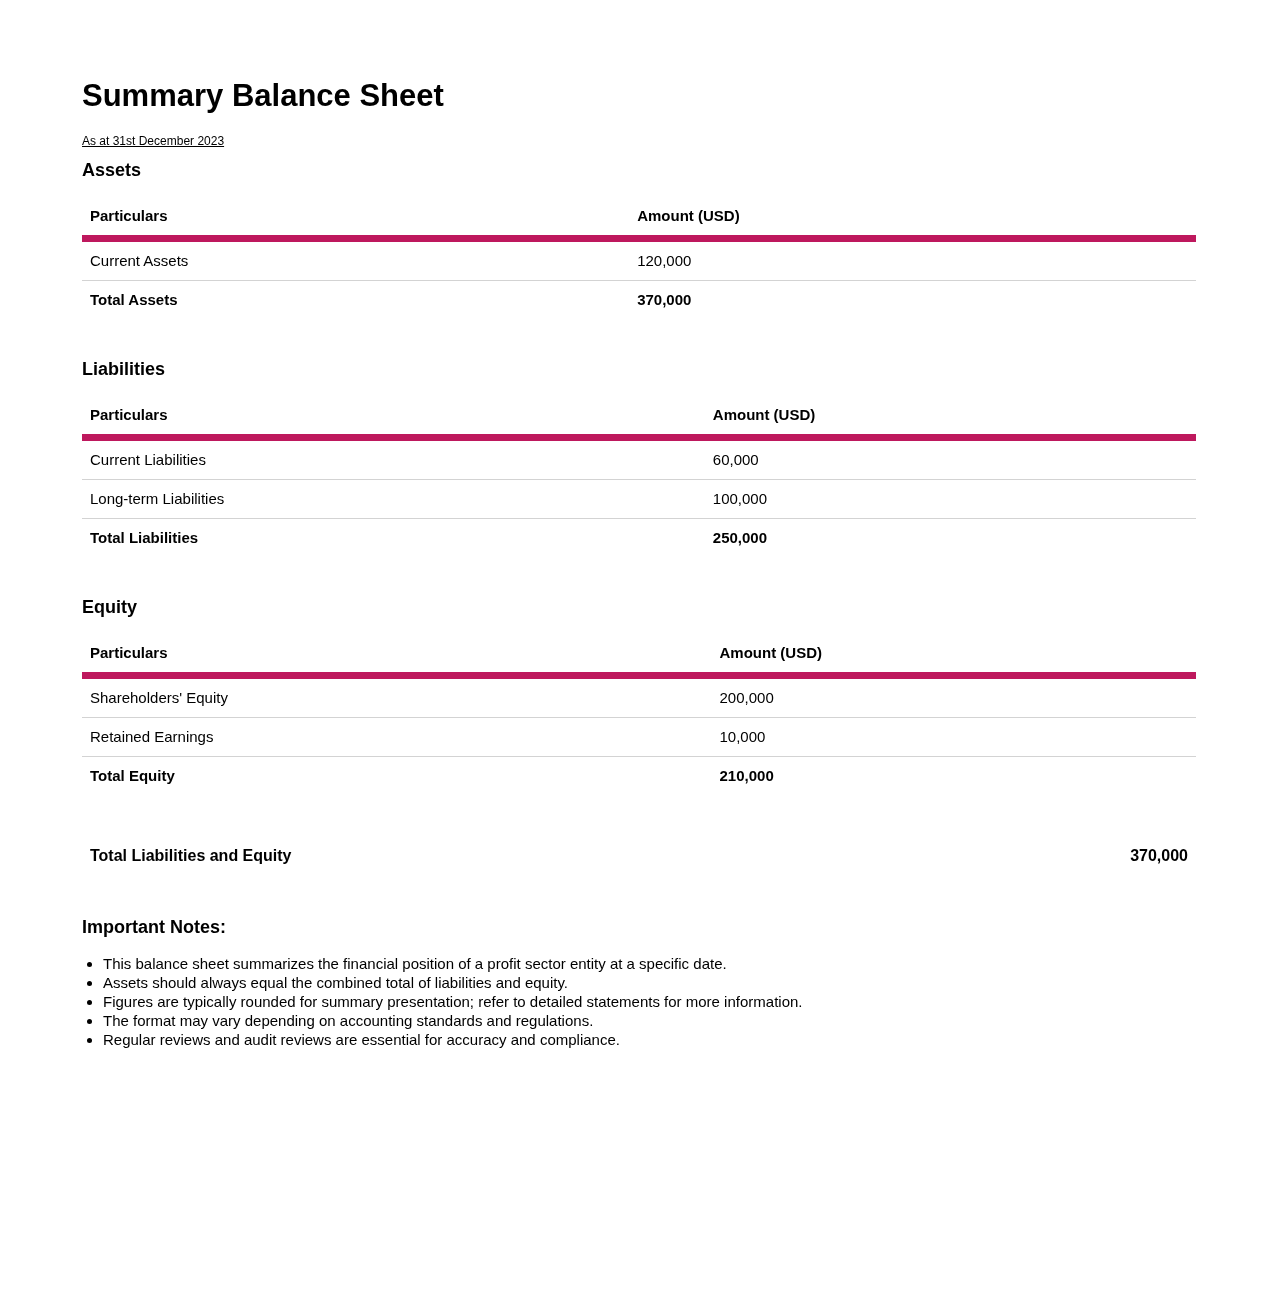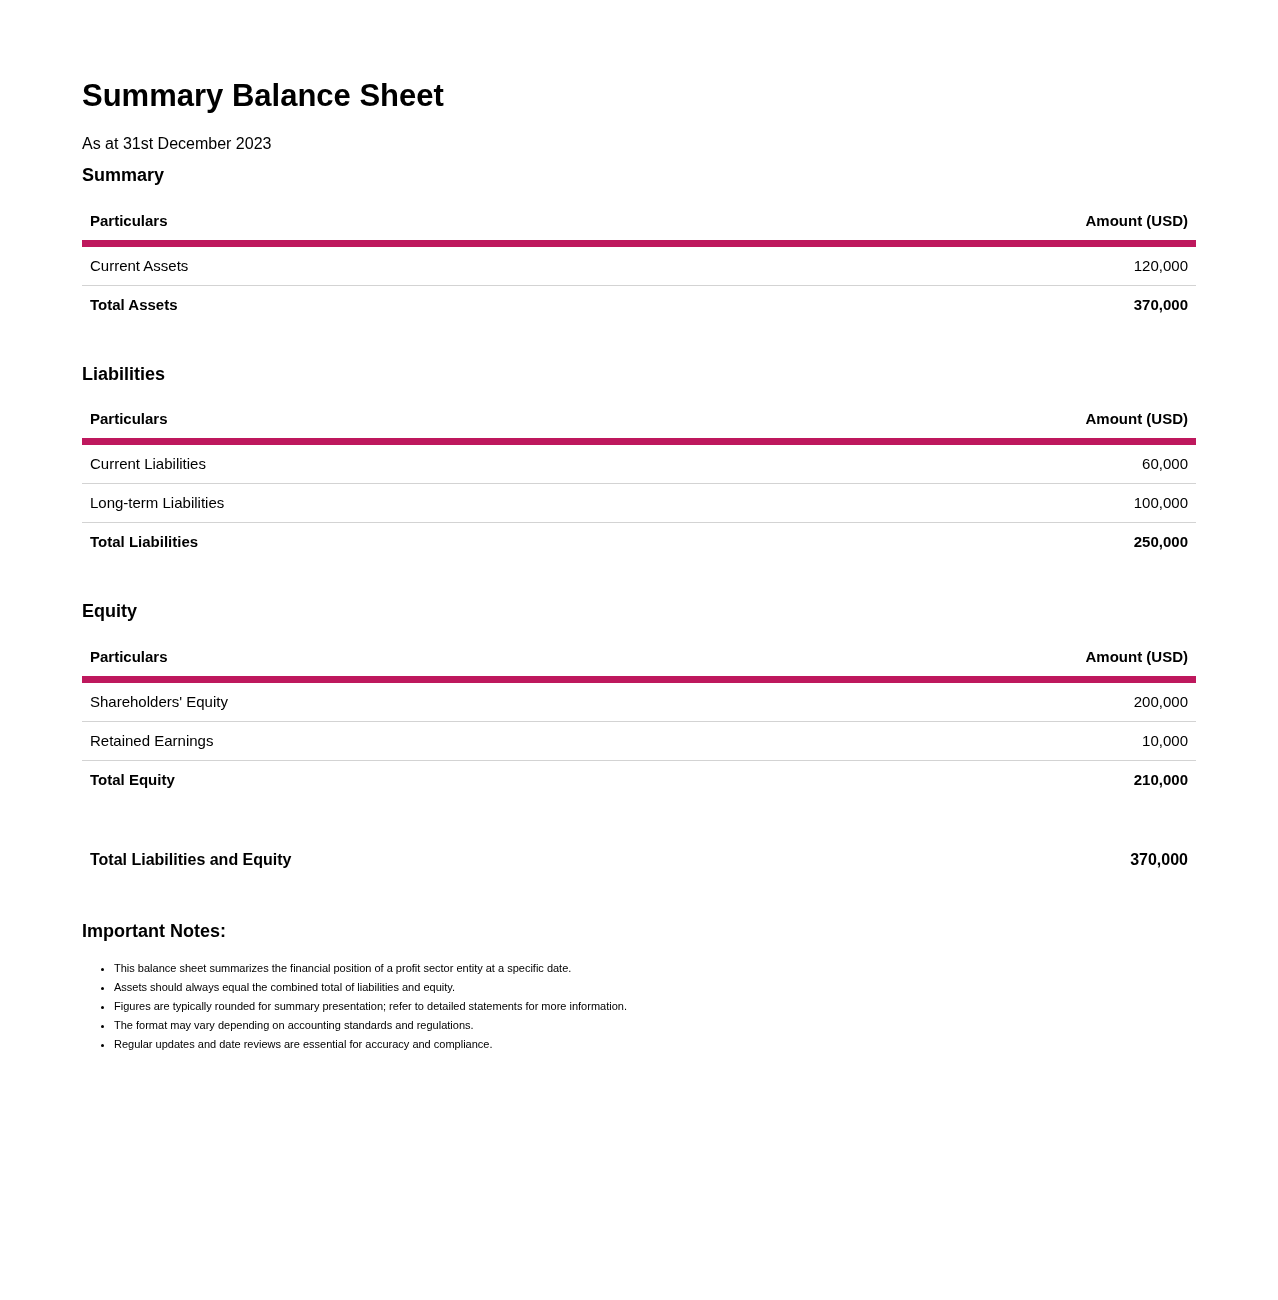--- a/index.html
+++ b/index.html
@@ -18,23 +18,24 @@
     min-height: 1300px;
     padding: 78px 82px 40px 82px;
   }
   .page-title {
     font-size: 31px;
     font-weight: bold;
     line-height: 1.15;
     margin: 0 0 21px 0;
   }
   .report-date {
-    font-size: 16px;
+    font-size: 12px;
     line-height: 1.15;
     margin: 0 0 12px 0;
+    text-decoration: underline;
   }
   .section-heading {
     font-size: 18px;
     font-weight: bold;
     line-height: 1.15;
     margin: 0;
   }
   .section { margin: 0 0 40px 0; }
   .section + .section { margin-top: 40px; }
   table {
@@ -53,56 +54,56 @@
     text-align: left;
     border-bottom: 7px solid #be185d;
   }
   tbody td {
     border-bottom: 1px solid #d3d3d3;
   }
   tbody tr.total-row td {
     border-bottom: none;
     font-weight: bold;
   }
-  .amount { text-align: right; }
+  .amount { text-align: left; }
   .grand-total-row {
     display: flex;
     justify-content: space-between;
     align-items: flex-start;
     font-size: 16px;
     font-weight: bold;
     padding: 0 8px;
     margin-top: 52px;
     gap: 36px;
   }
   .notes-section { margin-top: 52px; }
   .notes-heading {
     font-size: 18px;
     font-weight: bold;
     line-height: 1.15;
     margin: 0 0 17px 0;
   }
   ul.notes-list {
-    margin: 11px;
+    margin: 0;
     padding-left: 21px;
-    font-size: 11px;
+    font-size: 15px;
     line-height: 19px;
   }
   ul.notes-list li { margin: 0; }
 </style>
 </head>
 <body>
 
 <div class="page">
 
   <h1 class="page-title">Summary Balance Sheet</h1>
   <p class="report-date">As at 31st December 2023</p>
 
   <div class="section">
-    <h2 class="section-heading">Summary</h2>
+    <h2 class="section-heading">Assets</h2>
     <table>
       <thead>
         <tr>
           <th>Particulars</th>
           <th class="amount">Amount (USD)</th>
         </tr>
       </thead>
       <tbody>
         <tr>
           <td>Current Assets</td>
@@ -173,17 +174,17 @@
     <span>370,000</span>
   </div>
 
   <div class="notes-section">
     <h2 class="notes-heading">Important Notes:</h2>
     <ul class="notes-list">
       <li>This balance sheet summarizes the financial position of a profit sector entity at a specific date.</li>
       <li>Assets should always equal the combined total of liabilities and equity.</li>
       <li>Figures are typically rounded for summary presentation; refer to detailed statements for more information.</li>
       <li>The format may vary depending on accounting standards and regulations.</li>
-      <li>Regular updates and date reviews are essential for accuracy and compliance.</li>
+      <li>Regular reviews and audit reviews are essential for accuracy and compliance.</li>
     </ul>
   </div>
 
 </div>
 
 </body></html>

